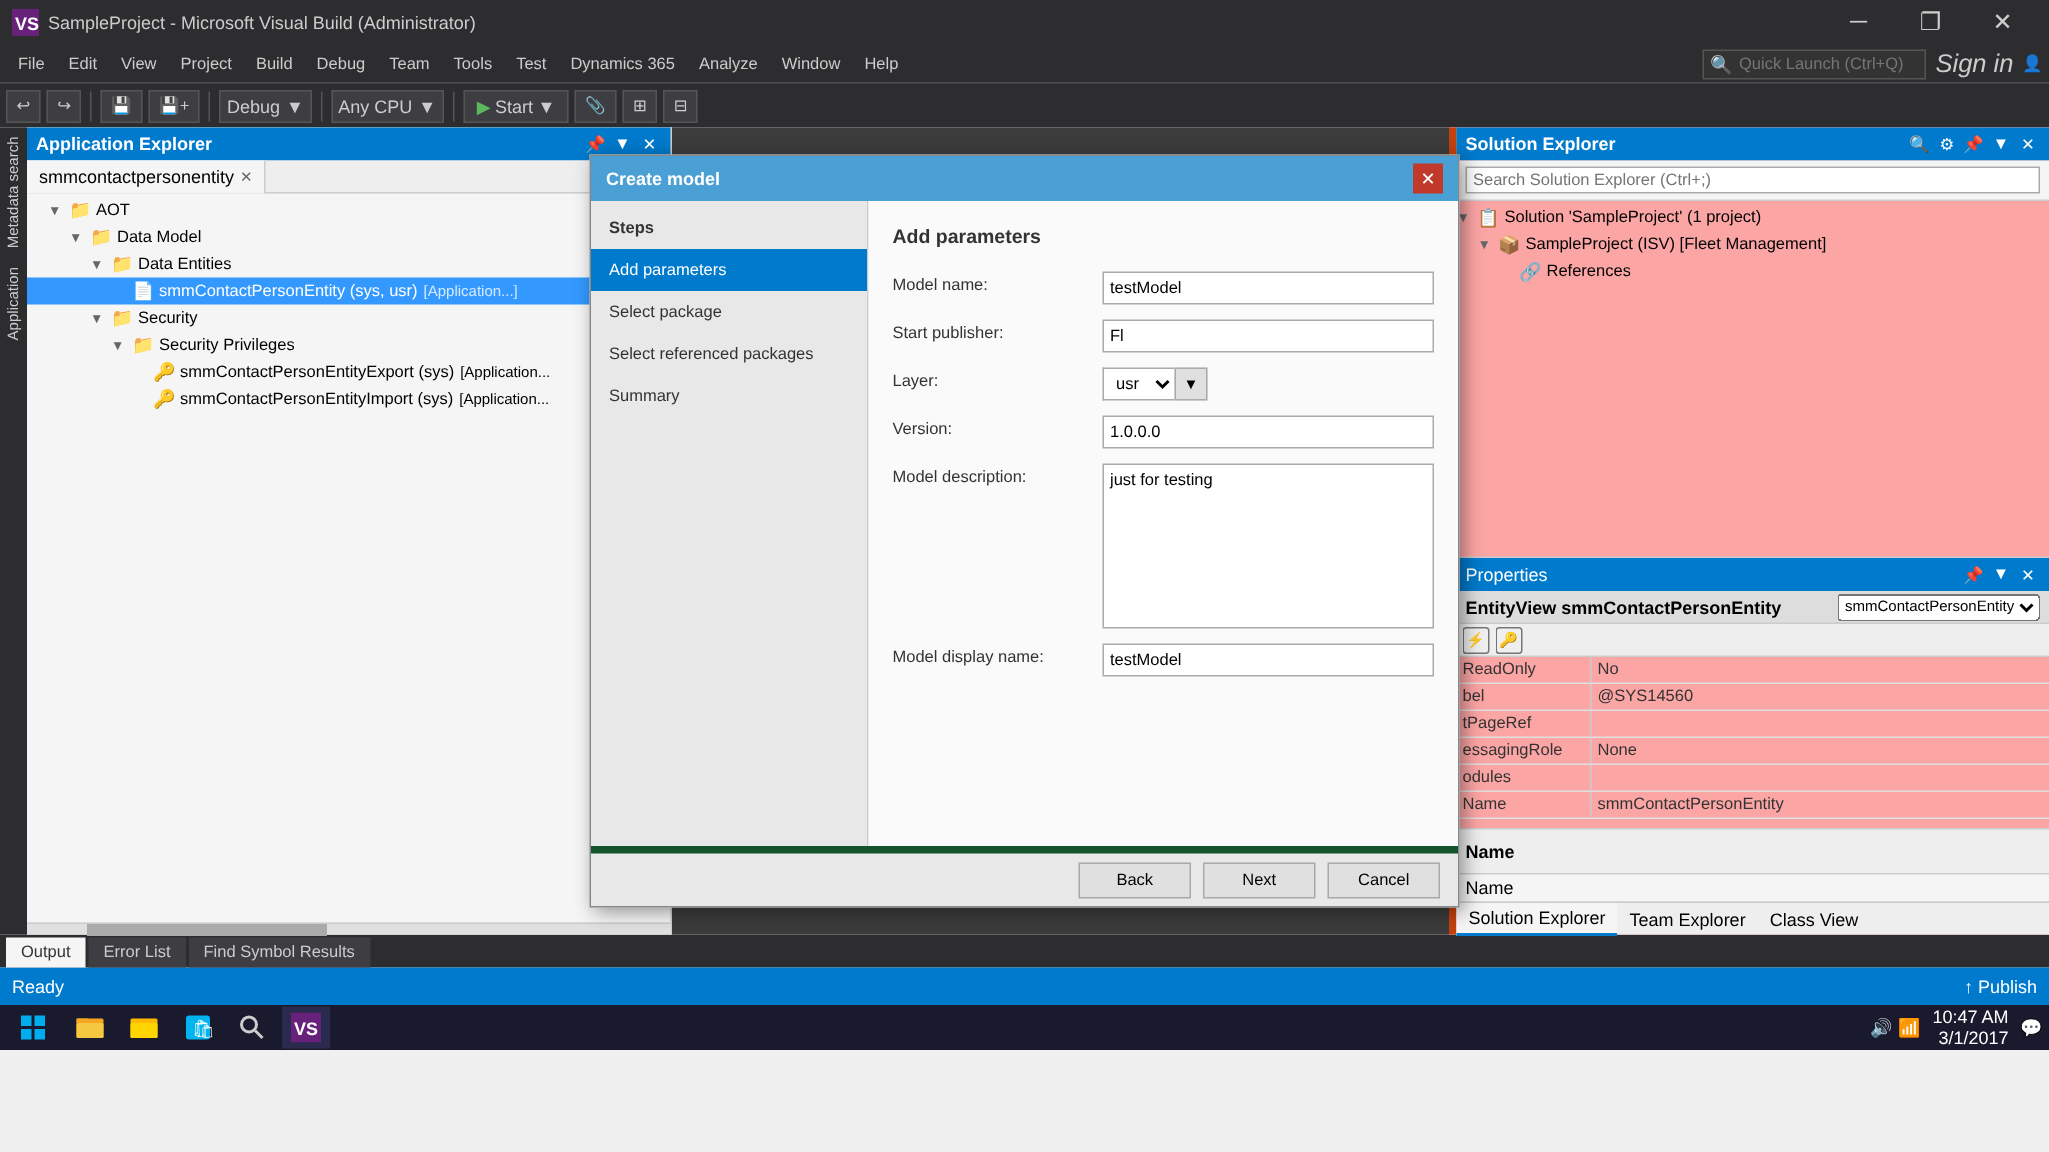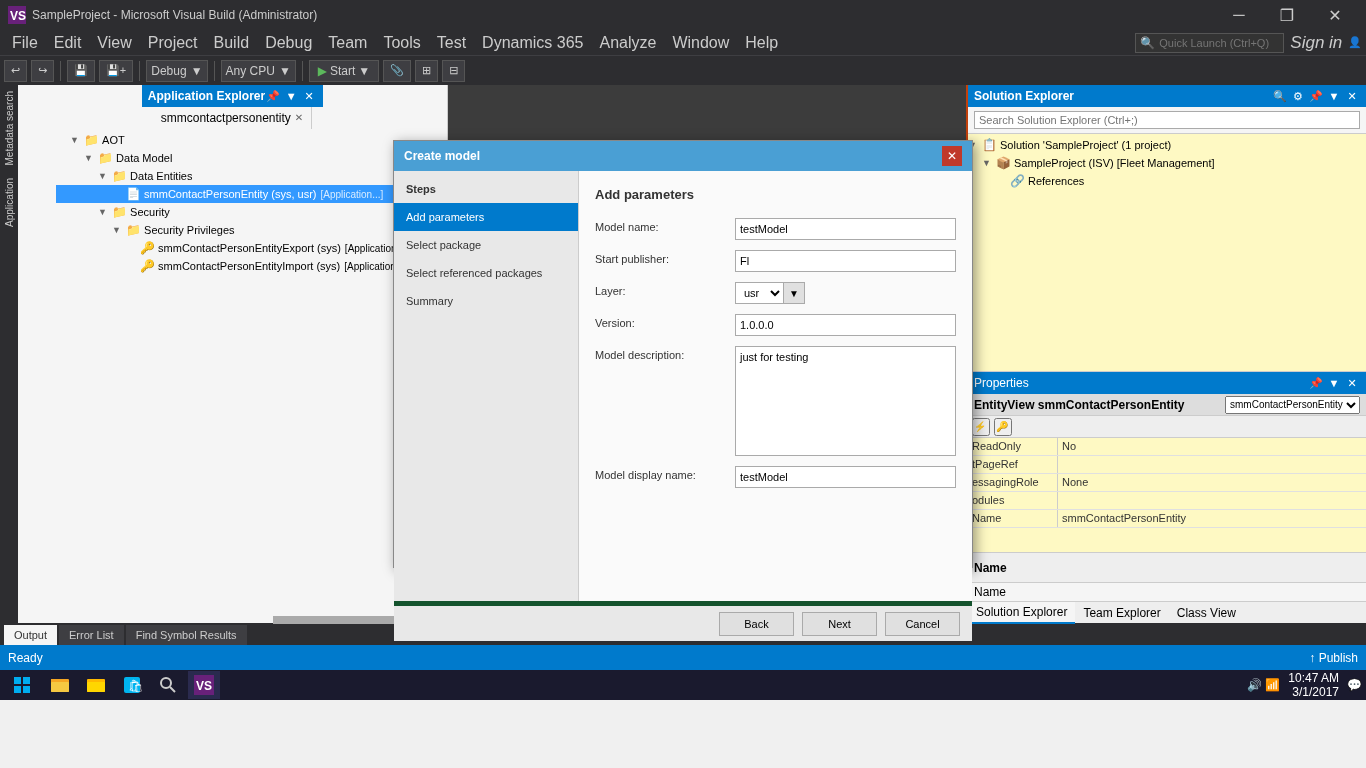--- a/index.html
+++ b/index.html
@@ -30,21 +30,21 @@
       background: #2d2d30;
       display: flex;
       align-items: center;
       padding: 0 4px;
       color: #ccc;
     }
     .menu-item {
       padding: 3px 8px;
       cursor: pointer;
       color: #ccc;
-      font-size: 16px;
+      font-size: 11px;
     }
 
     
     .toolbar {
       height: 30px;
       background: #2d2d30;
       display: flex;
       align-items: center;
       padding: 0 4px;
       gap: 4px;
@@ -71,21 +71,20 @@
     }
     .start-btn .play { color: #5cb85c; }
 
     
     .left-panel {
       width: 430px;
       background: #f5f5f5;
       border-right: 1px solid #ccc;
       display: flex;
       flex-direction: column;
-      align-items: center;
     }
     .panel-header {
       height: 22px;
       background: #007acc;
       display: flex;
       align-items: center;
       padding: 0 6px;
       color: white;
       font-size: 11px;
       font-weight: bold;
@@ -153,22 +152,22 @@
       transform: rotate(180deg);
       color: #ccc;
       font-size: 10px;
       padding: 6px 2px;
       cursor: pointer;
     }
 
     
     .right-panel {
       width: 400px;
-      background: #fef9c3;
-      border-left: 2px solid #c2410c;
+      background: #fca5a5;
+      border-left: 5px solid #c2410c;
       display: flex;
       flex-direction: column;
     }
     .solution-tree {
       flex: 1;
       overflow-y: auto;
       padding: 2px 0;
     }
 
     
@@ -275,20 +274,21 @@
     }
 
     
     .dialog-overlay {
       position: absolute;
       top: 55px;
       left: 0;
       right: 0;
       bottom: 55px;
       display: flex;
+      align-items: center;
       justify-content: center;
       pointer-events: none;
       z-index: 100;
     }
     .dialog {
       width: 580px;
       background: #f0f0f0;
       border: 1px solid #888;
       box-shadow: 3px 3px 12px rgba(0,0,0,0.4);
       pointer-events: all;
@@ -710,20 +710,24 @@
       <div style="height:22px; background:#eee; display:flex; align-items:center; padding:0 4px; gap:4px; border-bottom:1px solid #ccc;">
         <button style="font-size:10px; width:18px; height:18px;">⚡</button>
         <button style="font-size:10px; width:18px; height:18px;">🔑</button>
       </div>
       <div class="props-content">
         <div class="prop-row">
           <div class="prop-name">ReadOnly</div>
           <div class="prop-value">No</div>
         </div>
         <div class="prop-row">
+          <div class="prop-name">bel</div>
+          <div class="prop-value">@SYS14560</div>
+        </div>
+        <div class="prop-row">
           <div class="prop-name">tPageRef</div>
           <div class="prop-value"></div>
         </div>
         <div class="prop-row">
           <div class="prop-name">essagingRole</div>
           <div class="prop-value">None</div>
         </div>
         <div class="prop-row">
           <div class="prop-name">odules</div>
           <div class="prop-value"></div>

